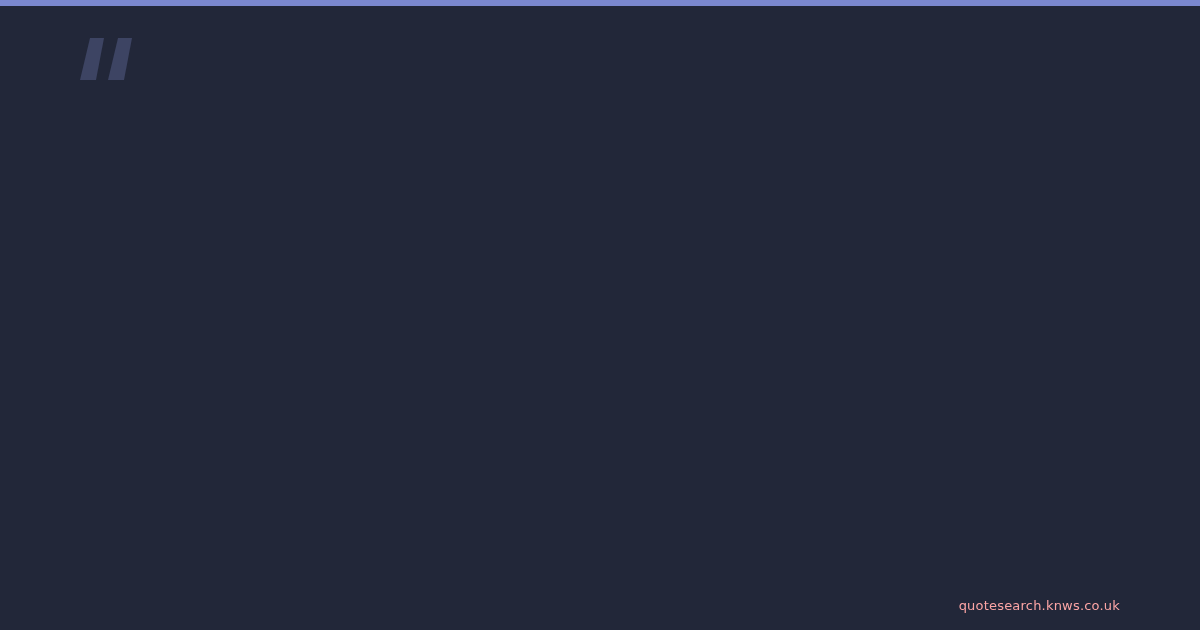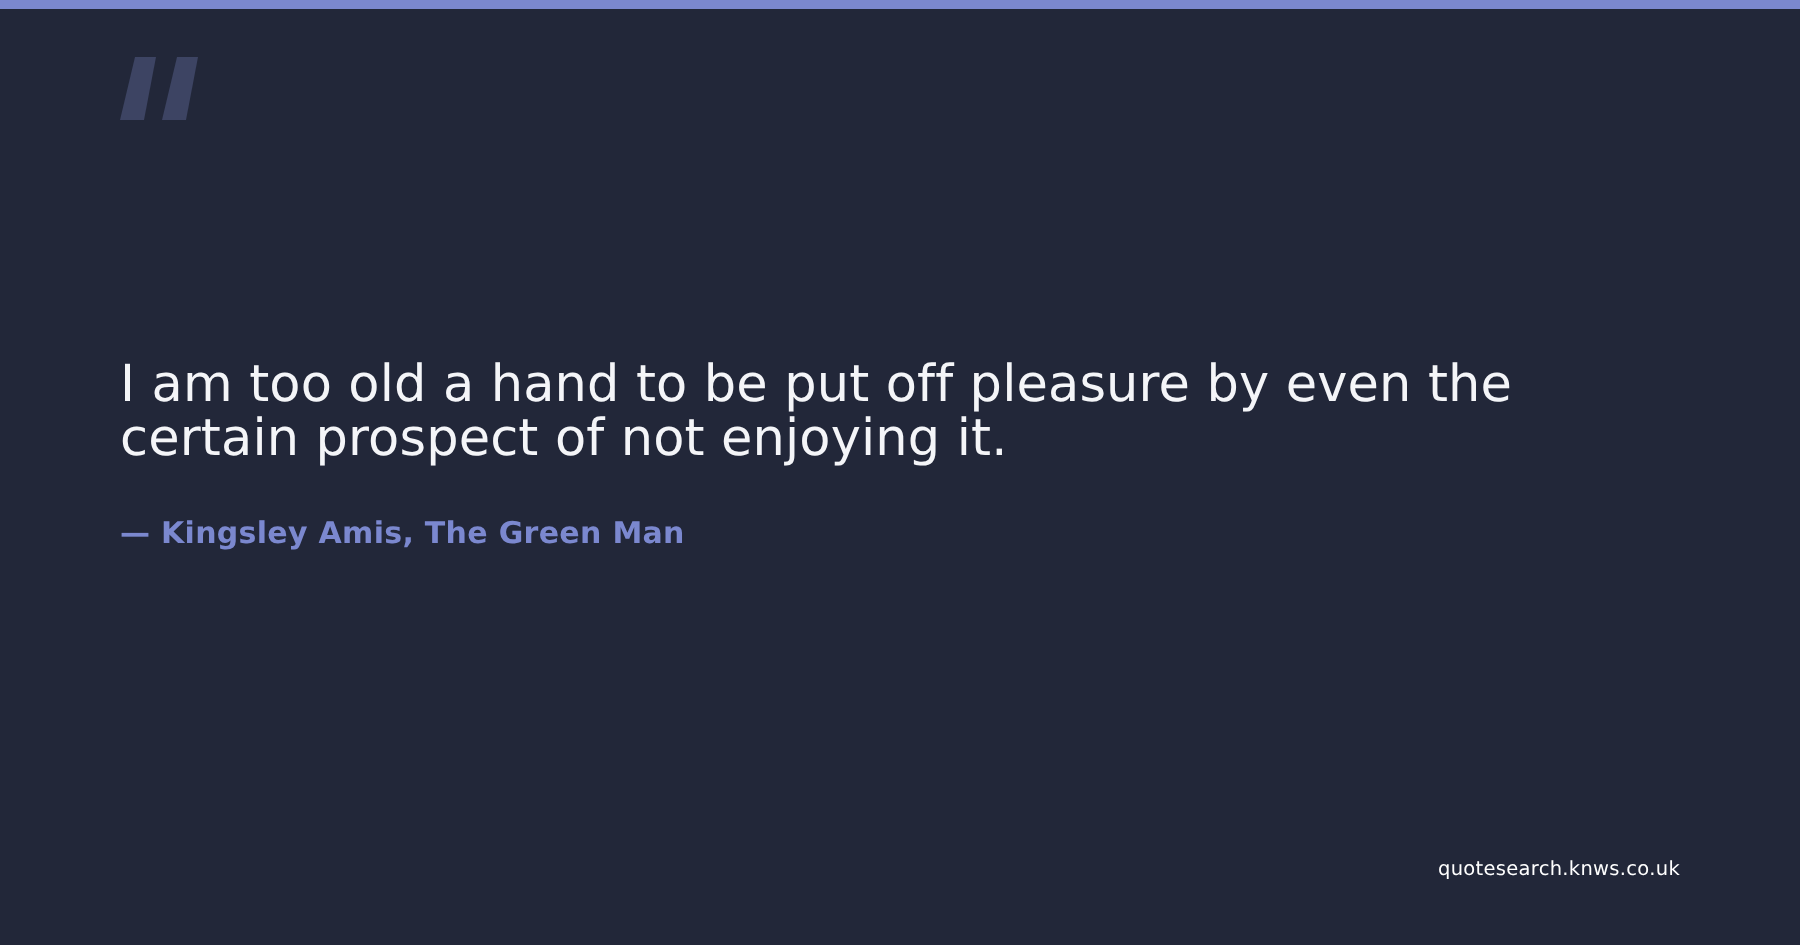--- a/index.html
+++ b/index.html
@@ -76,45 +76,40 @@
     line-height: 24px;
     letter-spacing: 0.2px;
     color: #7b88cf;
     white-space: pre;
   }
 
   
   .footer {
     position: absolute;
     right: 80px;
-    bottom: 42px;
+    bottom: 16px;
     font-family: "DejaVu Sans", sans-serif;
     font-size: 13px;
     font-weight: 400;
     line-height: 16px;
-    color: #ffffff;
+    color: #fca5a5;
     text-align: right;
     letter-spacing: 0.2px;
   }
 </style>
 </head>
 <body>
 
 <div class="quote-card">
 
   <div class="top-accent-bar"></div>
 
   <div class="quote-mark">
     <svg viewBox="0 0 54 42" xmlns="http://www.w3.org/2000/svg" aria-hidden="true">
       <path d="M10 0 L24 0 L16 42 L0 42 Z" fill="#3d4463"></path>
       <path d="M38 0 L52 0 L44 42 L28 42 Z" fill="#3d4463"></path>
     </svg>
   </div>
 
-  <div class="content">
-    <p class="quote-text">I am too old a hand to be put off pleasure by even the certain prospect of not enjoying it.</p>
-
-    <p class="attribution">— Kingsley Amis, The Green Man</p>
-  </div>
 
   <div class="footer">quotesearch.knws.co.uk</div>
 
 </div>
 
 </body></html>

